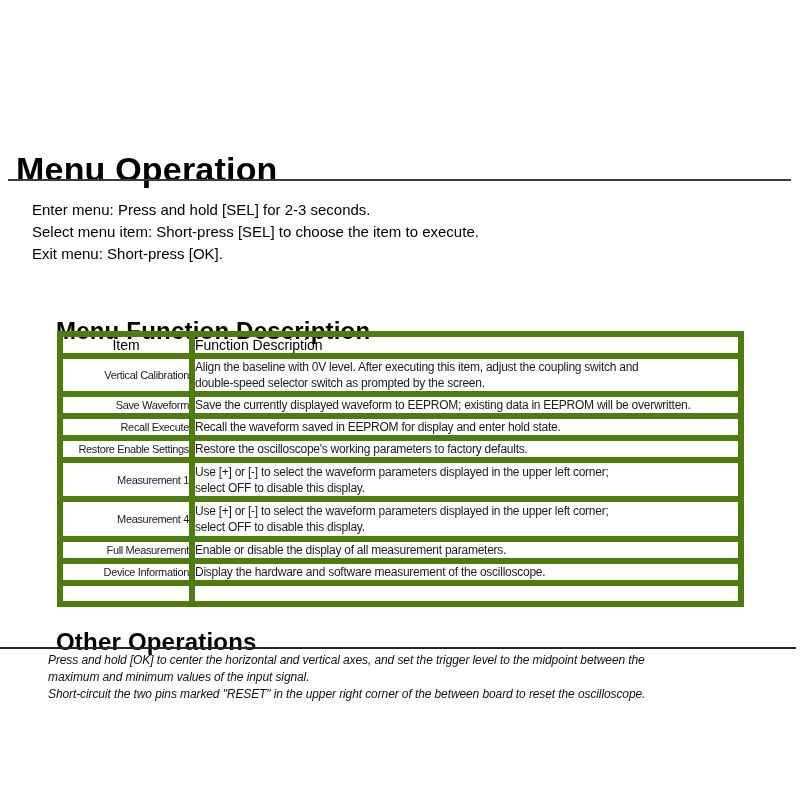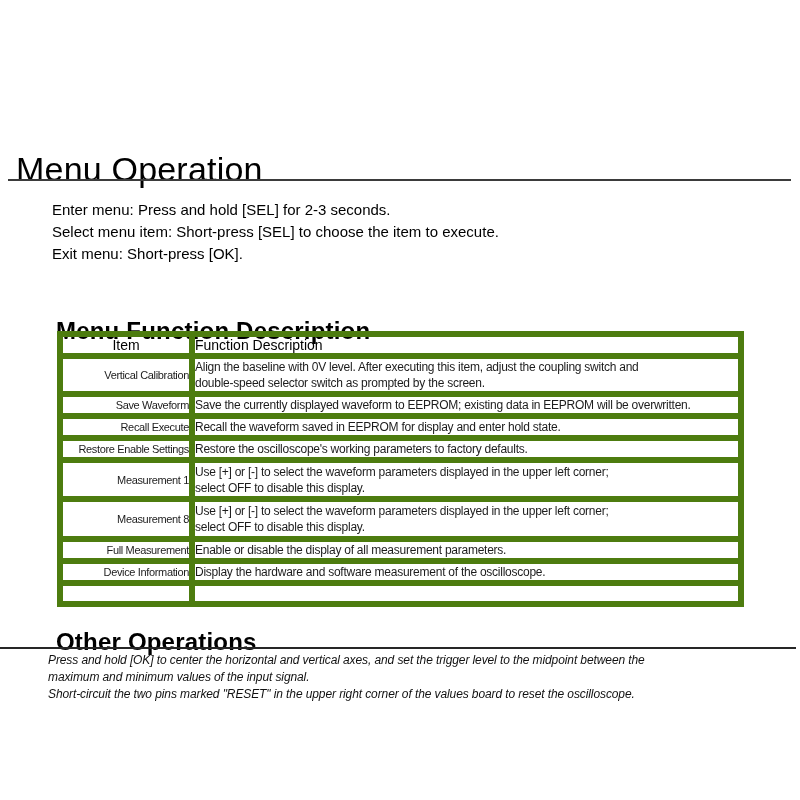--- a/index.html
+++ b/index.html
@@ -3,28 +3,28 @@
 <meta charset="utf-8">
 <style>
   html, body { margin:0; padding:0; background:#ffffff; }
   #page {
     position:relative; width:800px; height:800px; overflow:hidden;
     background:#ffffff; color:#000;
     font-family:"Liberation Sans", sans-serif;
   }
   .page-title {
     position:absolute; left:16px; top:128px;
-    font-size:34px; font-weight:400; line-height:1.1; letter-spacing:0.2px;
+    font-size:34px; font-weight:700; line-height:1.1; letter-spacing:0.2px;
   }
   .rule-1 {
     position:absolute; left:8px; top:179px; width:783px; height:2px;
     background:#3b3b3b;
   }
   .intro {
-    position:absolute; left:52px; top:199px;
+    position:absolute; left:32px; top:199px;
     font-size:15px; line-height:22px; color:#000;
   }
   .section-title {
     position:absolute; left:56px;
     font-size:24px; font-weight:700; letter-spacing:0.2px;
   }
   #sec-menu  { top:297px; }
   #sec-other { top:608px; }
 
   table.menu {
@@ -95,21 +95,21 @@
     <tr class="h20">
       <td class="item">Restore Enable Settings</td>
       <td class="desc">Restore the oscilloscope's working parameters to factory defaults.</td>
     </tr>
     <tr class="h39">
       <td class="item">Measurement 1</td>
       <td class="desc">Use [+] or [-] to select the waveform parameters displayed in the upper left corner;
 select OFF to disable this display.</td>
     </tr>
     <tr class="h40">
-      <td class="item">Measurement 8</td>
+      <td class="item">Measurement 4</td>
       <td class="desc">Use [+] or [-] to select the waveform parameters displayed in the upper left corner;
 select OFF to disable this display.</td>
     </tr>
     <tr class="h21">
       <td class="item">Full Measurement</td>
       <td class="desc">Enable or disable the display of all measurement parameters.</td>
     </tr>
     <tr class="h21">
       <td class="item">Device Information</td>
       <td class="desc">Display the hardware and software measurement of the oscilloscope.</td>
@@ -120,16 +120,16 @@
     </tr>
   </tbody>
     </table>
 
   <h2 class="section-title" id="sec-other">Other Operations</h2>
   <div class="rule-2"></div>
 
   <div class="footer">
     <p>Press and hold [OK] to center the horizontal and vertical axes, and set the trigger level to the midpoint between the
 maximum and minimum values of the input signal.</p>
-    <p>Short-circuit the two pins marked "RESET" in the upper right corner of the values board to reset the oscilloscope.</p>
+    <p>Short-circuit the two pins marked "RESET" in the upper right corner of the between board to reset the oscilloscope.</p>
   </div>
 
 </div>
 
 </body></html>

